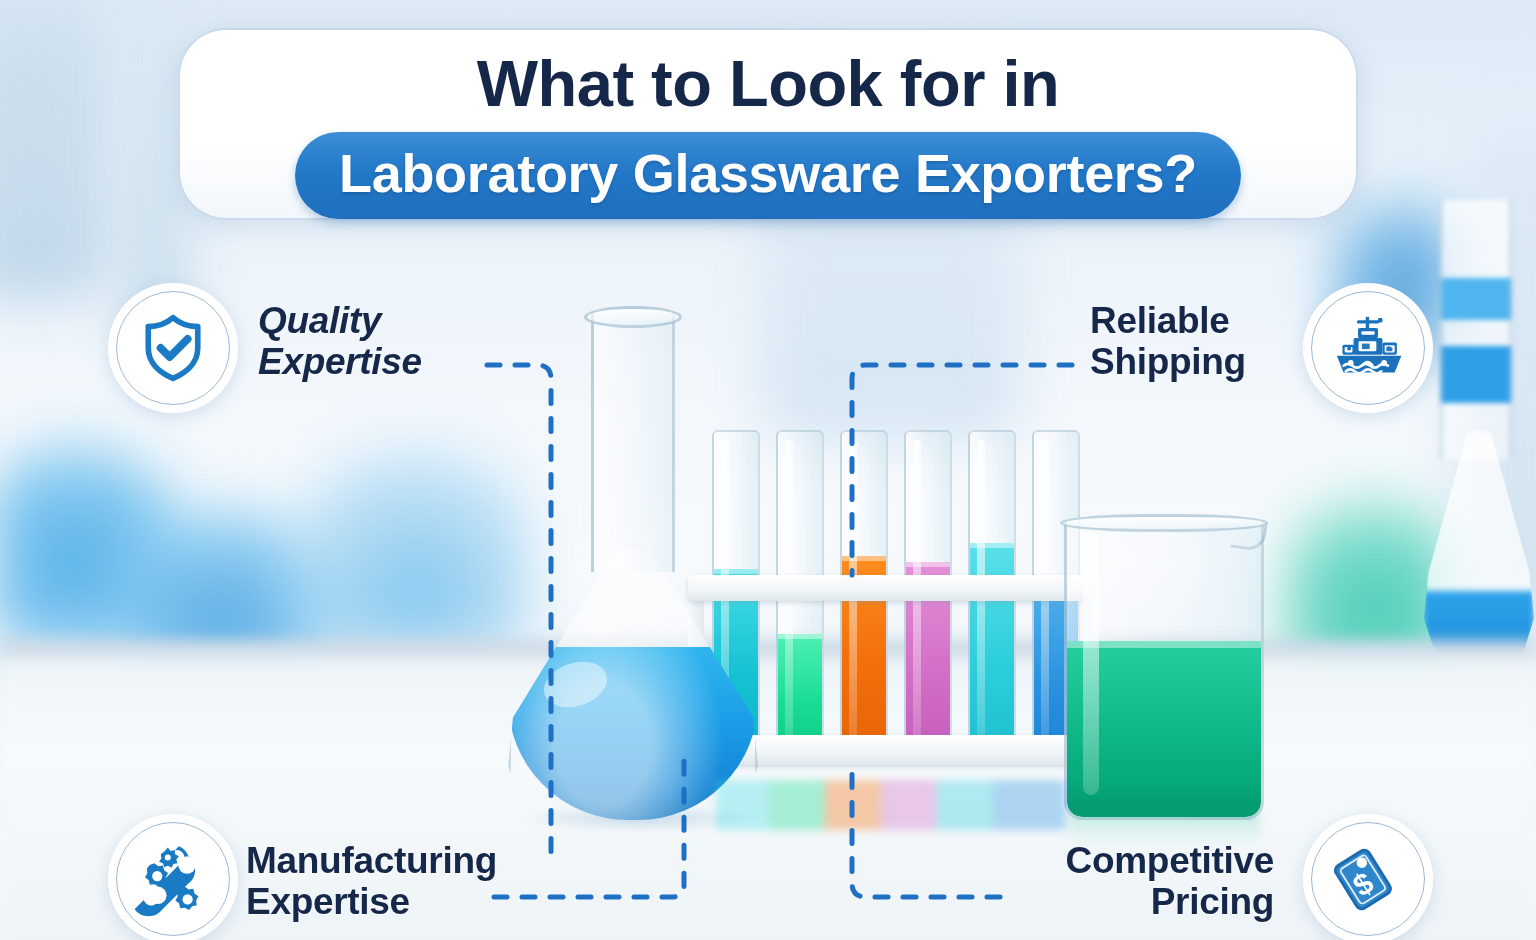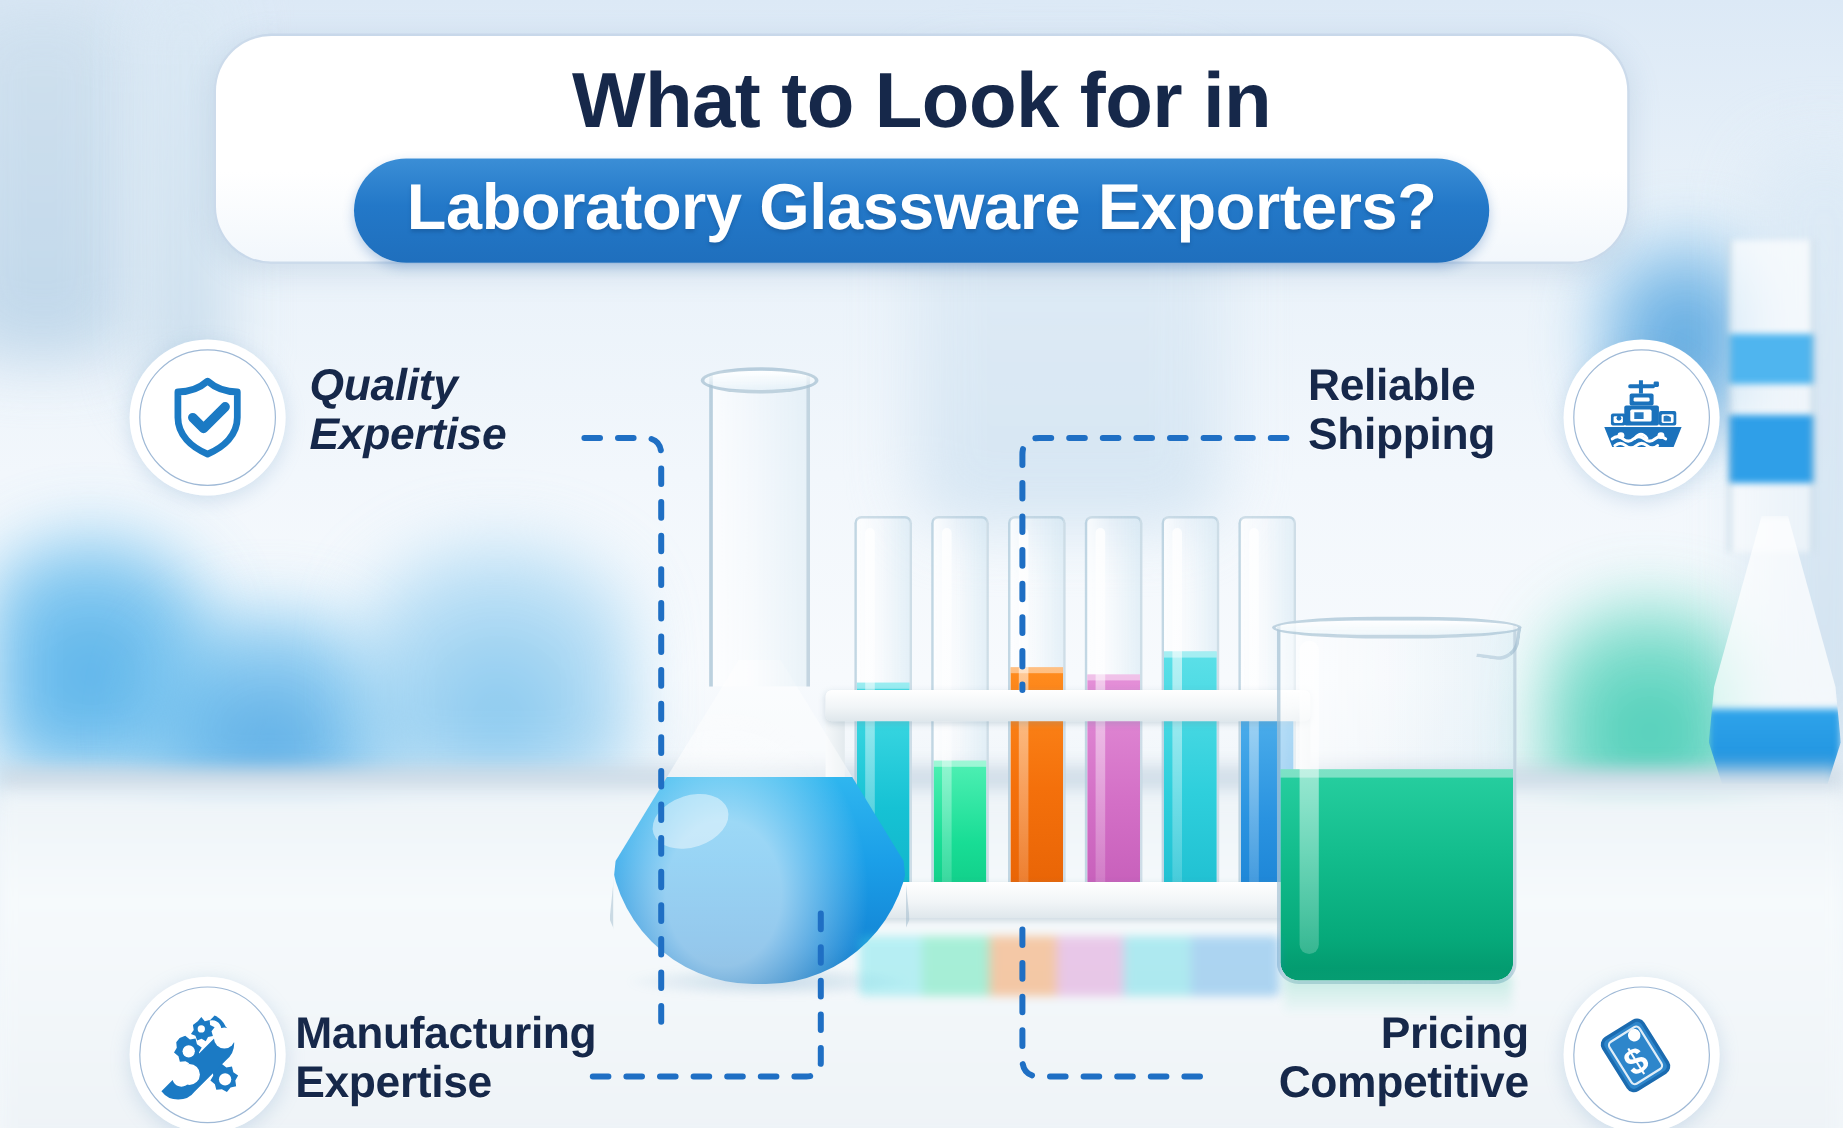--- a/index.html
+++ b/index.html
@@ -376,15 +376,15 @@
       <path d="M20 12 h24 a5 5 0 0 1 5 5 v34 a5 5 0 0 1 -5 5 h-24 a5 5 0 0 1 -5 -5 v-34 a5 5 0 0 1 5 -5 z" fill="none" stroke="#1B6BB0" stroke-width="2.5"></path>
       <path d="M22 16 h20 a3 3 0 0 1 3 3 v30 a3 3 0 0 1 -3 3 h-20 a3 3 0 0 1 -3 -3 v-30 a3 3 0 0 1 3 -3 z" fill="none" stroke="#ffffff" stroke-width="1.6" opacity=".85"></path>
       <circle cx="39" cy="21" r="4.6" fill="#ffffff"></circle>
       <g fill="#ffffff">
         <text x="30" y="47" font-family="Liberation Sans, sans-serif" font-size="27" font-weight="bold" text-anchor="middle">$</text>
       </g>
     </g>
   </svg>
 </div>
 <div class="feature-label fl-br">
+  <div>Competitive</div>
   <div>Pricing</div>
-  <div>Competitive</div>
 </div>
 
 </body></html>

